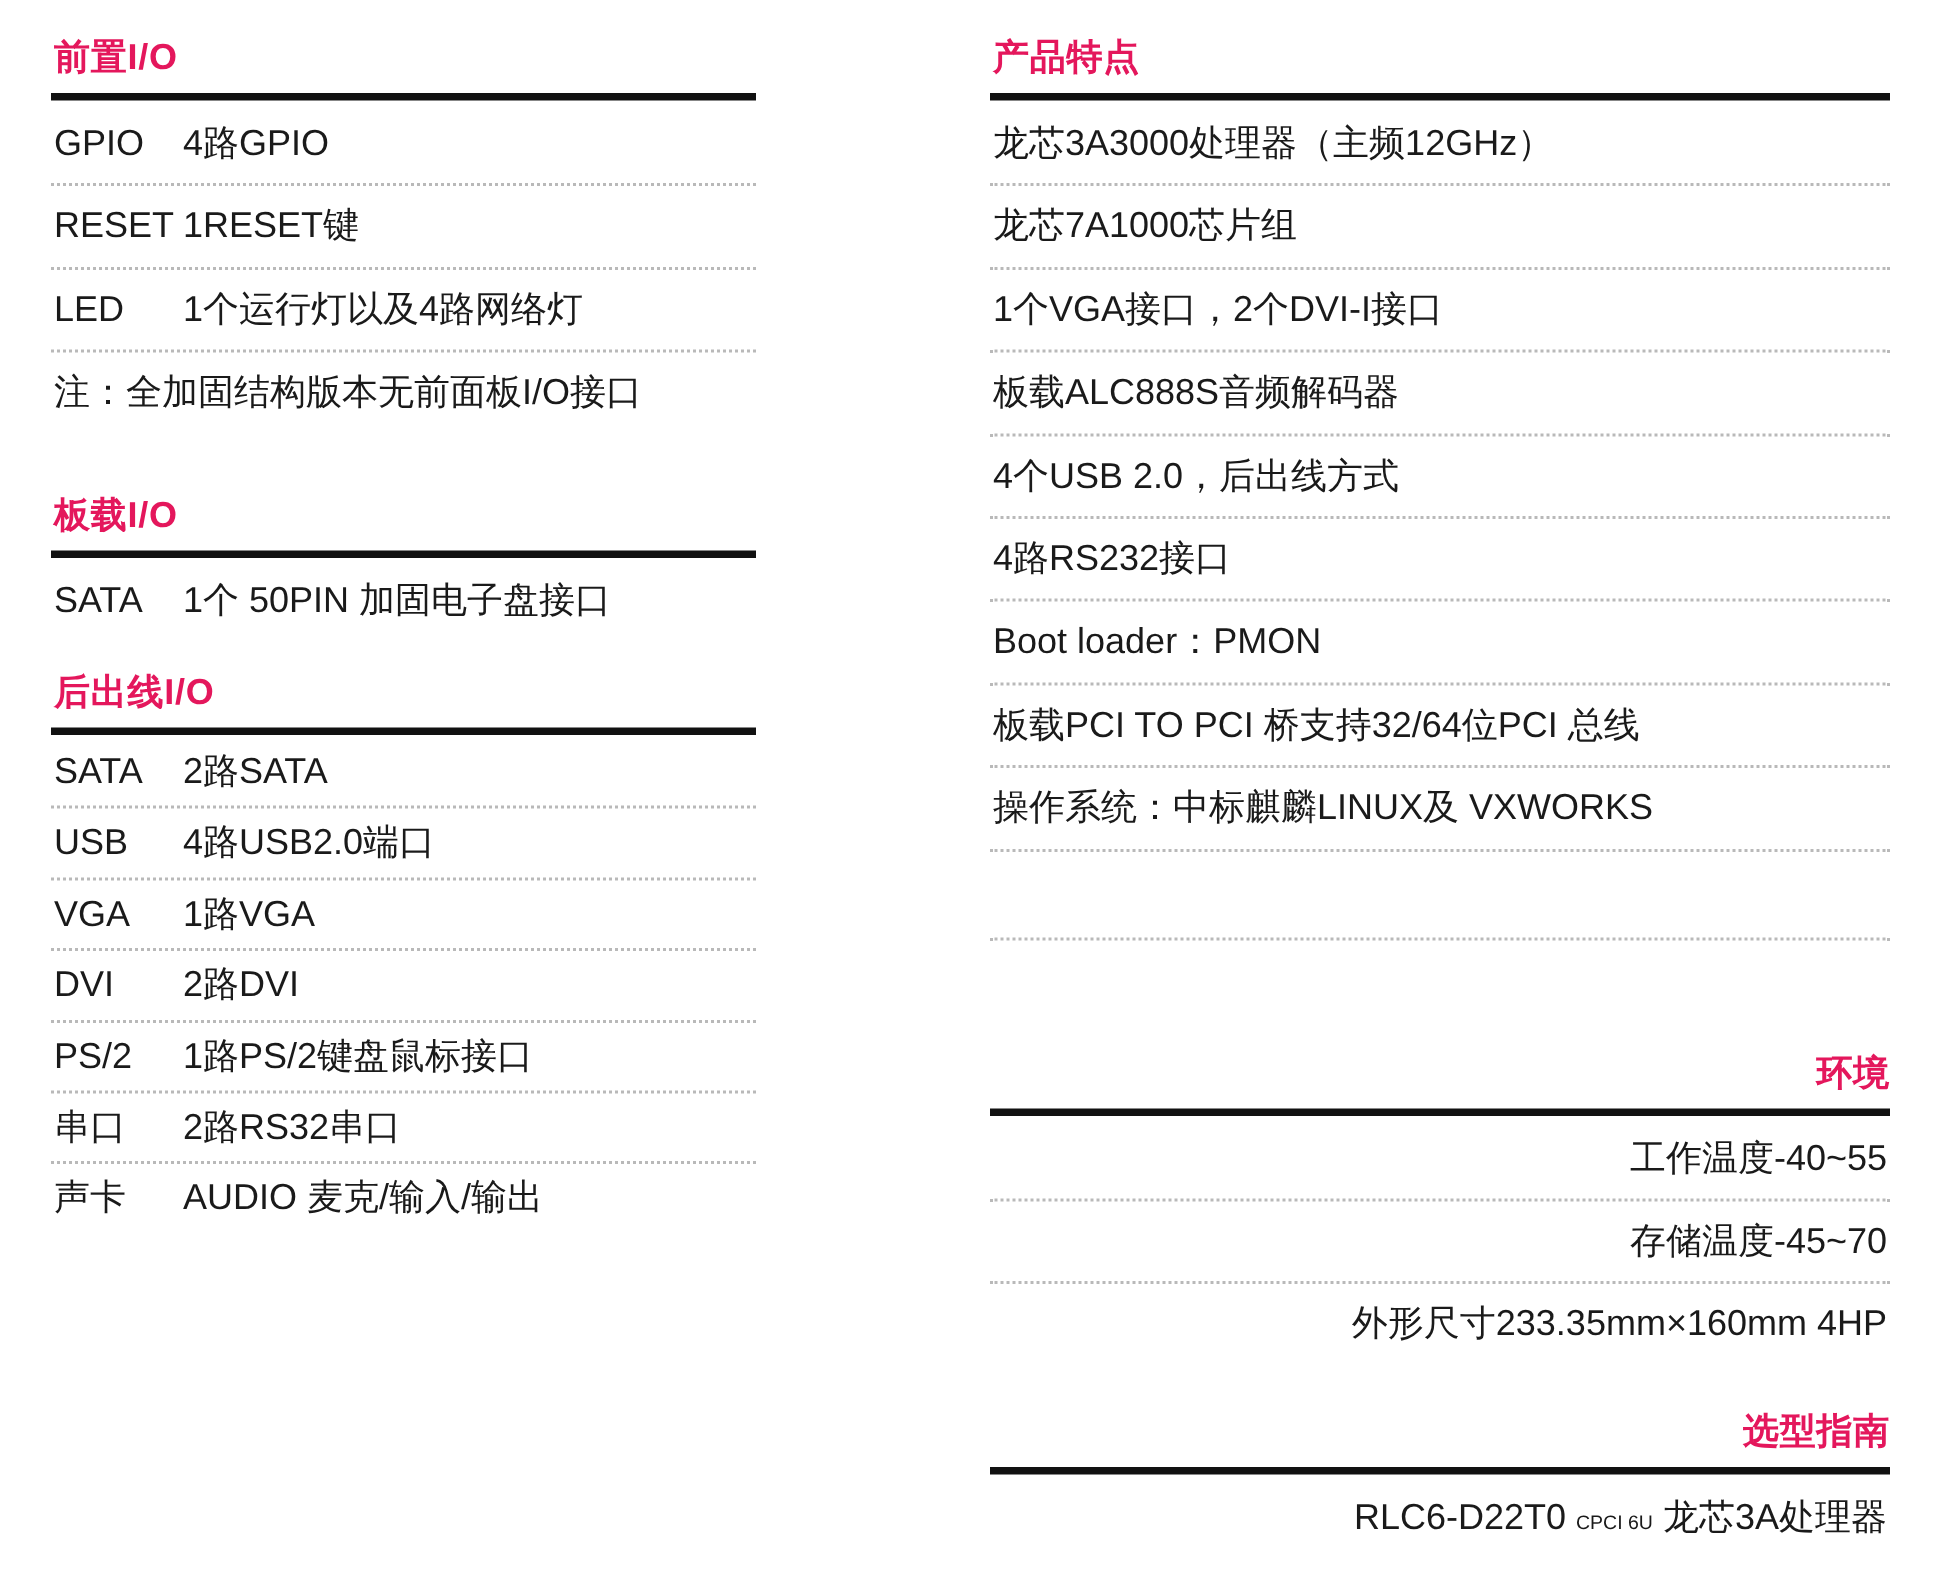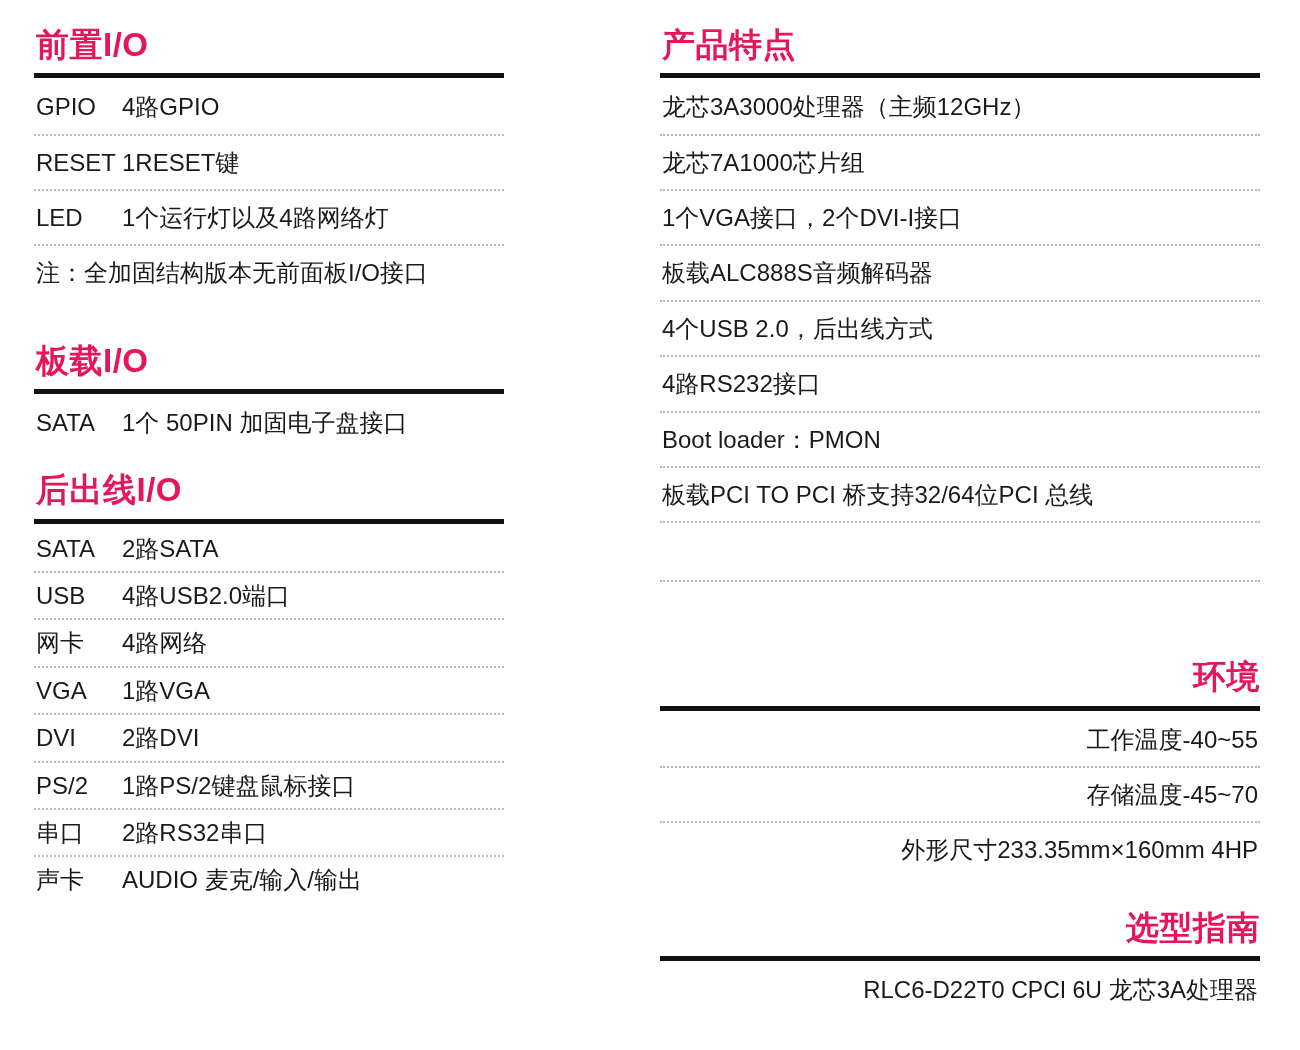--- a/index.html
+++ b/index.html
@@ -30,21 +30,21 @@
     margin-right: 156px;
   }
   .col-right {
     width: 600px;
   }
   .section {
     margin-bottom: 4px;
   }
   .section-title {
     color: #e4175c;
-    font-size: 33px;
+    font-size: 24px;
     font-weight: bold;
     letter-spacing: 0.5px;
     line-height: 1.25;
     margin: 0 0 8px 2px;
   }
   .rule {
     border: 0;
     border-top: 5px solid #111111;
     margin: 0 0 2px 0;
   }
@@ -70,21 +70,21 @@
     display: inline-block;
   }
   
   .tab .label {
     min-width: 86px;
   }
   .tab-wide .label {
     min-width: 118px;
   }
   .smallcaps {
-    font-size: 23px;
+    font-size: 13px;
   }
   .sec-front { margin-top: 2px; }
   .sec-onboard { margin-top: 40px; }
   .sec-rear { margin-top: 20px; }
   .sec-features { margin-top: 2px; }
   .sec-env { margin-top: 74px; text-align: right; }
   .sec-guide { margin-top: 30px; text-align: right; }
 
   .rows-tight .row {
     padding: 7px 2px 6px 2px;
@@ -137,23 +137,20 @@
       <div class="section-title">后出线I/O</div>
       <hr class="rule">
       <ul class="rows rows-tight">
         <li class="row tab">
           <span class="label">SATA</span><span class="val">2路SATA</span>
         </li>
         <li class="row tab">
           <span class="label">USB</span><span class="val">4路USB2.0端口</span>
         </li>
         <li class="row tab">
-          <span class="label">网卡</span><span class="val">4路网络</span>
-        </li>
-        <li class="row tab">
           <span class="label">VGA</span><span class="val">1路VGA</span>
         </li>
         <li class="row tab">
           <span class="label">DVI</span><span class="val">2路DVI</span>
         </li>
         <li class="row tab">
           <span class="label">PS/2</span><span class="val">1路PS/2键盘鼠标接口</span>
         </li>
         <li class="row tab">
           <span class="label">串口</span><span class="val">2路RS32串口</span>
@@ -188,20 +185,23 @@
           <span>4个USB 2.0，后出线方式</span>
         </li>
         <li class="row">
           <span>4路RS232接口</span>
         </li>
         <li class="row">
           <span>Boot loader：PMON</span>
         </li>
         <li class="row">
           <span>板载PCI TO PCI 桥支持32/64位PCI 总线</span>
+        </li>
+        <li class="row">
+          <span>操作系统：中标麒麟LINUX及 VXWORKS</span>
         </li>
         <li class="row blank-row">
           <span></span>
         </li>
       </ul>
     </div>
 
     <div class="section sec-env">
       <div class="section-title">环境</div>
       <hr class="rule">

